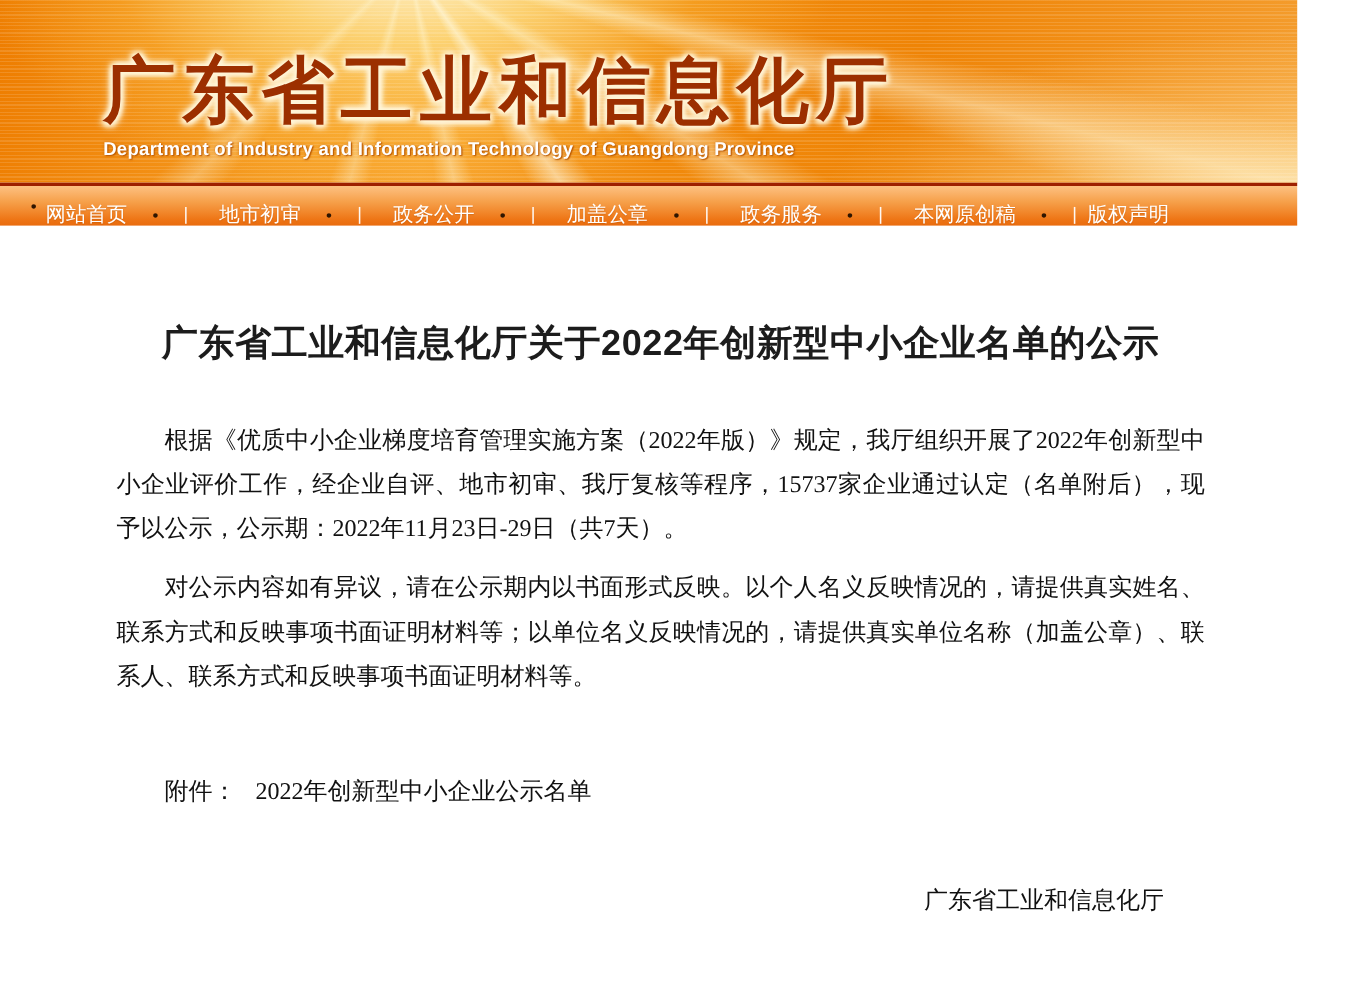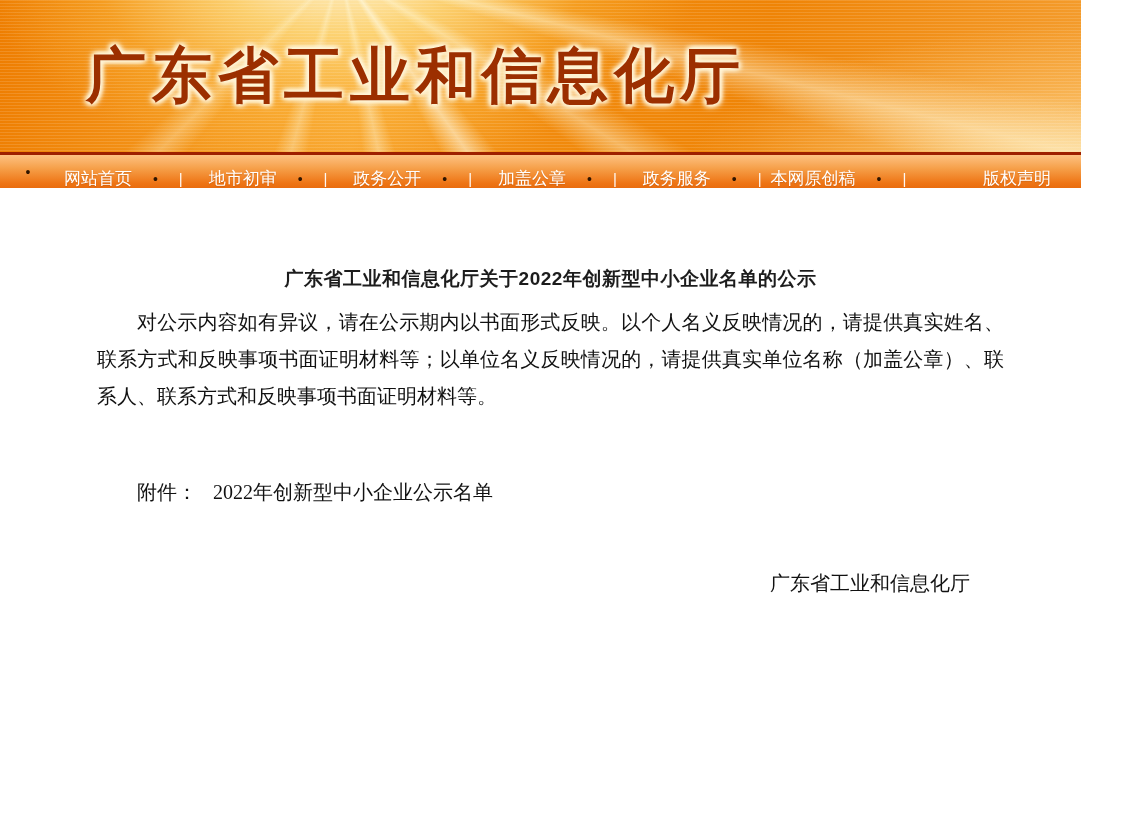--- a/index.html
+++ b/index.html
@@ -57,31 +57,31 @@
   
   .topnav{
     border-top:3px solid #9e2000;
     height:33px;
     background:linear-gradient(180deg,#fdc182 0%,#f6a04a 40%,#ee7515 85%,#e96c0e 100%);
     display:flex;align-items:center;
     color:#fff;font-size:17px;
   }
   .nav-lead{margin-left:18px;width:20px;text-align:center;}
   .nav-list{list-style:none;display:flex;flex:1;margin:0;padding:0 30px 0 0;}
-  .nav-list li{flex:1;display:flex;align-items:center;justify-content:flex-end;gap:21px;margin-top:14px;}
+  .nav-list li{flex:1;display:flex;align-items:center;justify-content:flex-start;gap:21px;margin-top:14px;}
   .nav-list a{color:#fff;text-decoration:none;cursor:pointer;white-space:nowrap;
     text-shadow:0 1px 1px rgba(160,70,0,.35);}
   .nav-bullet{color:#2f1500;font-size:14px;line-height:1;}
   .nav-pipe{color:#ffffff;opacity:.95;font-size:15px;}
 
   
   .content{padding:0 77px 0 97px;}
   .article-title{
     margin:78px 0 0 0;text-align:center;
-    font-size:19px;font-weight:bold;color:#1c1c1c;letter-spacing:.5px;
+    font-size:30px;font-weight:bold;color:#1c1c1c;letter-spacing:.5px;
   }
   .meta{margin-top:25px;text-align:center;font-size:14px;color:#3f3f3f;}
   .meta span{margin:0 5px;white-space:nowrap;}
   .meta .dim{color:#8a8a8a;}
   .meta .btn{cursor:pointer;}
 
   .body-text{font-family:"Liberation Serif","DejaVu Serif",serif;color:#111;}
   .para{
     font-size:20px;line-height:37px;text-align:justify;text-indent:2em;
     margin:0;
@@ -101,20 +101,21 @@
   .sign-name{font-size:20px;line-height:24px;}
 </style>
 </head>
 <body>
 
 <div class="page">
 
   <header class="banner">
     <div class="banner-inner">
       <h1 class="banner-title">广东省工业和信息化厅</h1>
+      <div class="banner-subtitle">Department of Industry and Information Technology of Guangdong Province</div>
     </div>
   </header>
 
   <nav class="topnav">
     <span class="nav-bullet nav-lead">•</span>
     <ul class="nav-list">
       <li>
         <a>网站首页</a>
         <span class="nav-bullet">•</span>
         <span class="nav-pipe">|</span>
@@ -148,20 +149,21 @@
         <a>版权声明</a>
       </li>
     </ul>
   </nav>
 
   <main class="content">
     <h2 class="article-title">广东省工业和信息化厅关于2022年创新型中小企业名单的公示</h2>
 
 
     <div class="body-text">
+      <p class="para first">根据《优质中小企业梯度培育管理实施方案（2022年版）》规定，我厅组织开展了2022年创新型中小企业评价工作，经企业自评、地市初审、我厅复核等程序，15737家企业通过认定（名单附后），现予以公示，公示期：2022年11月23日-29日（共7天）。</p>
       <p class="para second">对公示内容如有异议，请在公示期内以书面形式反映。以个人名义反映情况的，请提供真实姓名、联系方式和反映事项书面证明材料等；以单位名义反映情况的，请提供真实单位名称（加盖公章）、联系人、联系方式和反映事项书面证明材料等。</p>
 
       <p class="attachment">
         <span>附件：</span><a>2022年创新型中小企业公示名单</a>
       </p>
 
       <div class="sign-block">
         <div class="sign-name">广东省工业和信息化厅</div>
 
       </div>

